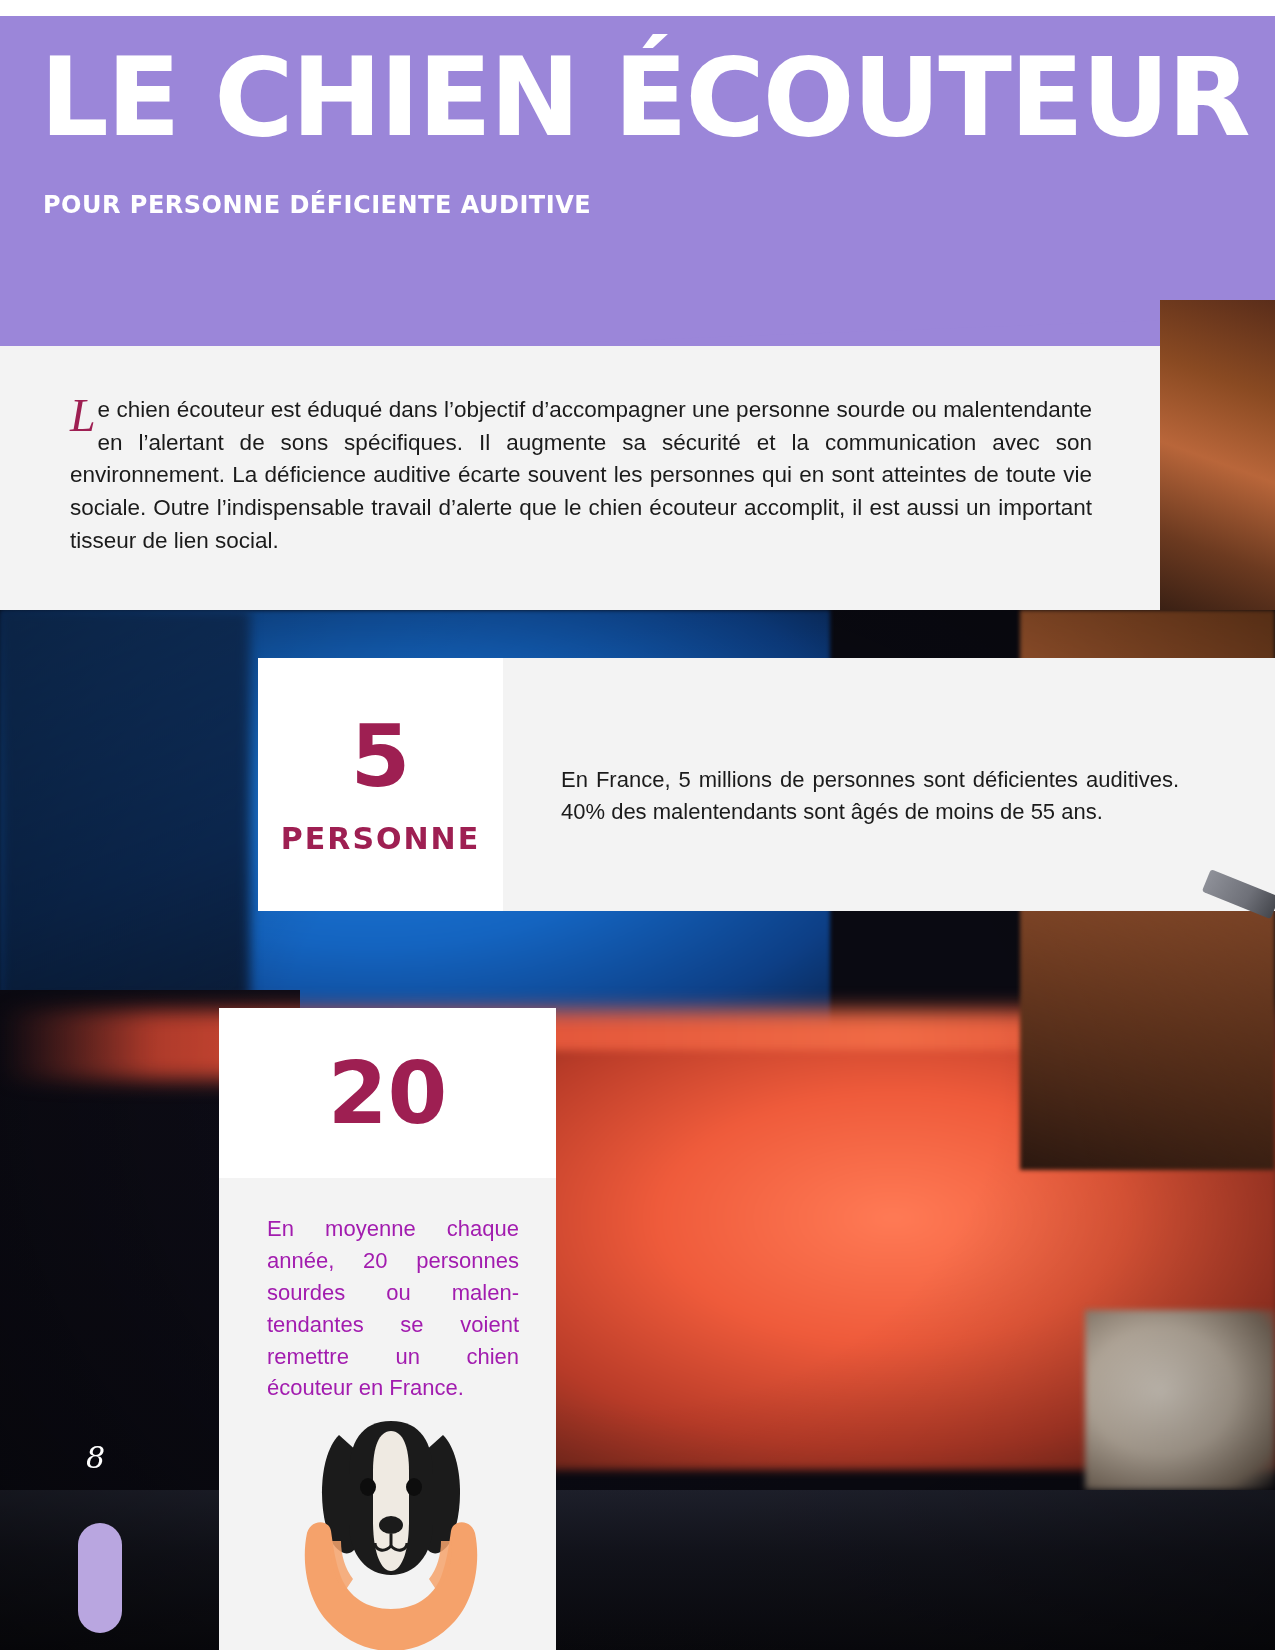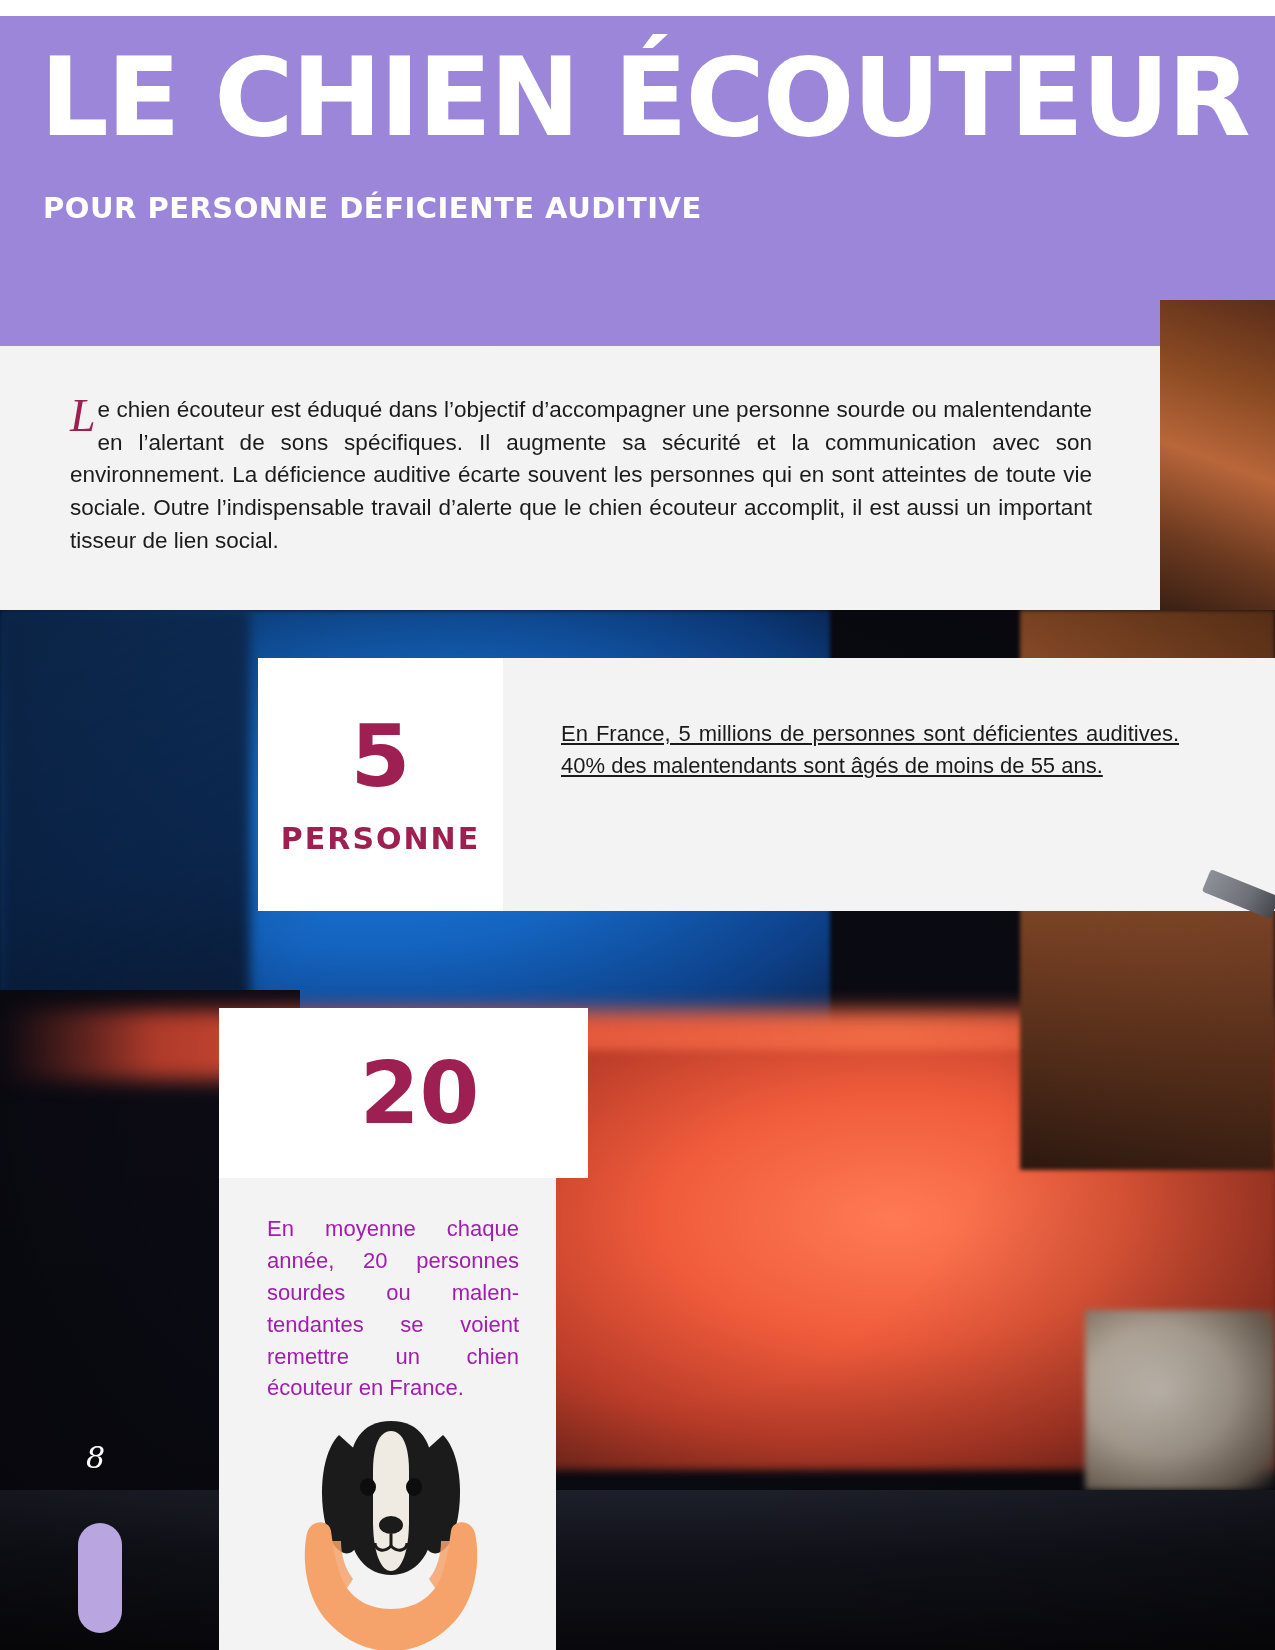--- a/index.html
+++ b/index.html
@@ -45,21 +45,21 @@
     letter-spacing: -2px;
     color: #ffffff;
     white-space: nowrap;
   }
   .subtitle {
     position: absolute;
     left: 43px;
     top: 175px;
     font-family: "DejaVu Sans", sans-serif;
     font-weight: 700;
-    font-size: 29px;
+    font-size: 24px;
     letter-spacing: 0.5px;
     color: #ffffff;
     white-space: nowrap;
   }
 
   
   .photo-top {
     position: absolute;
     left: 1160px;
     top: 300px;
@@ -214,26 +214,25 @@
   .num-label {
     font-family: "DejaVu Sans", sans-serif;
     font-weight: 700;
     font-size: 30px;
     letter-spacing: 2px;
     color: #9e1f52;
     margin-top: 22px;
   }
   .stat1-text {
     flex: 1;
-    padding: 60px 96px 0 58px;
+    padding: 106px 96px 0 58px;
     font-size: 22px;
     line-height: 1.45;
     color: #1b1b1b;
     text-align: justify;
-    text-decoration: underline;
   }
   .needle {
     position: absolute;
     right: 0;
     top: 238px;
     width: 74px;
     height: 24px;
     background: linear-gradient(100deg, #8f9199 0%, #6e7078 60%, #44464c 100%);
     transform: rotate(22deg);
     transform-origin: right center;
@@ -252,21 +251,20 @@
   .stat2-num {
     position: absolute;
     left: 0;
     top: 0;
     width: 337px;
     height: 170px;
     background: #ffffff;
     display: flex;
     align-items: center;
     justify-content: center;
-    padding-left: 32px;
   }
   .stat2-text {
     position: absolute;
     left: 48px;
     top: 205px;
     width: 252px;
     font-size: 22px;
     line-height: 1.45;
     color: #a21caf;
     text-align: justify;

